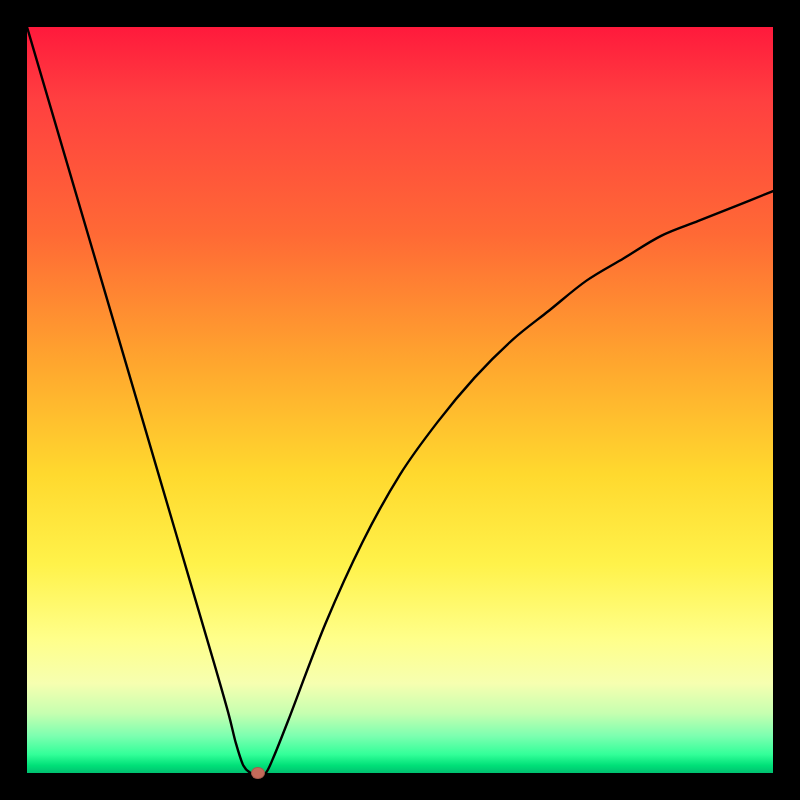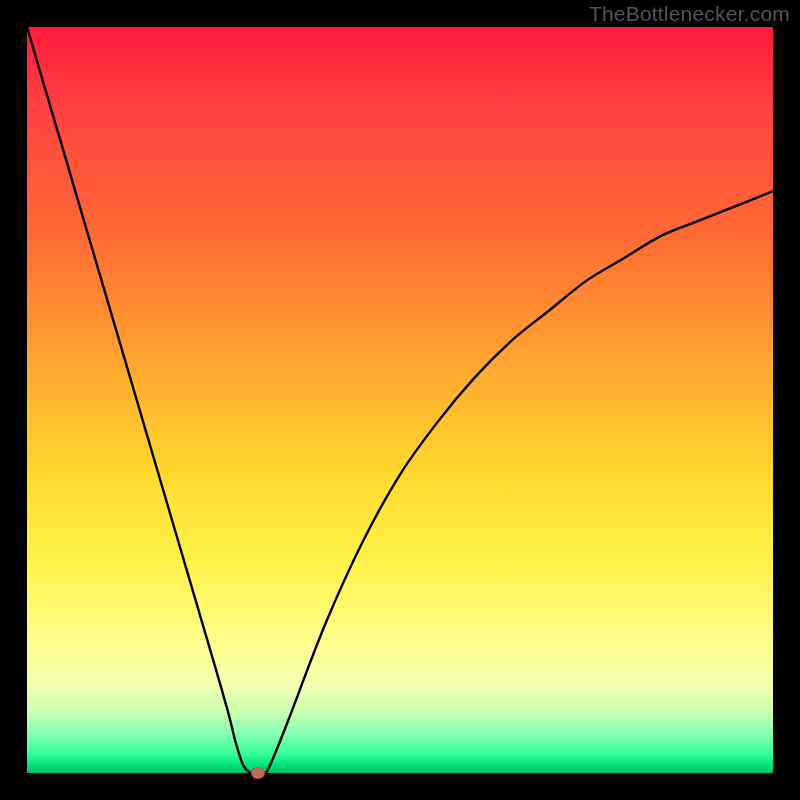--- a/index.html
+++ b/index.html
@@ -64,21 +64,20 @@
     border-radius: 50%;
     background: #c46a5a;
     box-shadow: 0 0 0 1px rgba(0,0,0,0.15) inset;
     transform: translate(-50%, -50%);
   }
 </style>
 </head>
 <body>
 
 <div class="outer">
-  <div class="watermark">TheBottlenecker.com</div>
 
   <div class="plot-area">
     <svg class="curve" viewBox="0 0 746 746" preserveAspectRatio="none">
       <path id="curve-path" d="M 0 0 C 6.216666666666668 21.136666666666674, 24.866666666666667 84.54666666666671, 37.300000000000004 126.82000000000005 C 49.73333333333334 169.0933333333334, 62.16666666666668 211.36666666666667, 74.60000000000001 253.64 C 87.03333333333335 295.9133333333333, 99.46666666666665 338.18666666666667, 111.89999999999999 380.46 C 124.33333333333333 422.7333333333333, 136.76666666666668 465.00666666666666, 149.20000000000002 507.28 C 161.63333333333335 549.5533333333333, 177.79666666666668 604.26, 186.5 634.1 C 195.20333333333332 663.94, 197.69 672.6433333333334, 201.42000000000002 686.32 C 205.15000000000003 699.9966666666667, 206.39333333333337 707.4566666666667, 208.88000000000002 716.16 C 211.36666666666667 724.8633333333332, 213.85333333333332 733.5666666666666, 216.33999999999997 738.54 C 218.82666666666663 743.5133333333333, 221.3133333333333 744.7566666666667, 223.79999999999998 746 C 226.28666666666666 747.2433333333333, 228.7733333333333 746, 231.26 746 C 233.74666666666667 746, 236.23333333333332 748.4866666666667, 238.72 746 C 241.20666666666668 743.5133333333333, 242.45000000000002 739.7833333333334, 246.18 731.08 C 249.91 722.3766666666667, 252.39666666666662 716.16, 261.09999999999997 693.78 C 269.8033333333333 671.4, 285.9666666666667 626.64, 298.40000000000003 596.8 C 310.83333333333337 566.9599999999999, 323.26666666666665 539.6066666666667, 335.7 514.74 C 348.1333333333333 489.87333333333333, 360.56666666666666 467.4933333333333, 373 447.59999999999997 C 385.43333333333334 427.70666666666665, 397.8666666666667 411.5433333333333, 410.3 395.38 C 422.73333333333335 379.2166666666667, 435.16666666666663 364.2966666666667, 447.59999999999997 350.62 C 460.0333333333333 336.9433333333333, 472.4666666666667 324.51000000000005, 484.90000000000003 313.32000000000005 C 497.33333333333337 302.13000000000005, 509.7666666666666 293.4266666666667, 522.1999999999999 283.48 C 534.6333333333332 273.53333333333336, 547.0666666666666 262.3433333333333, 559.5 253.64 C 571.9333333333334 244.93666666666664, 584.3666666666668 238.72, 596.8000000000001 231.26 C 609.2333333333333 223.79999999999998, 621.6666666666667 215.09666666666666, 634.1 208.88 C 646.5333333333333 202.66333333333333, 658.9666666666667 198.93333333333337, 671.4 193.96000000000004 C 683.8333333333333 188.9866666666667, 696.2666666666667 184.0133333333333, 708.6999999999999 179.03999999999996 C 721.1333333333332 174.06666666666663, 739.7833333333333 166.60666666666665, 746 164.12" fill="none" stroke="#000000" stroke-width="2.4" stroke-linejoin="round" stroke-linecap="round"></path>
     </svg>
     <div class="marker" id="optimum-marker" style="left: 231.26px; top: 746px; background: rgb(196, 106, 90);"></div>
   </div>
 </div>
 
 </body></html>

